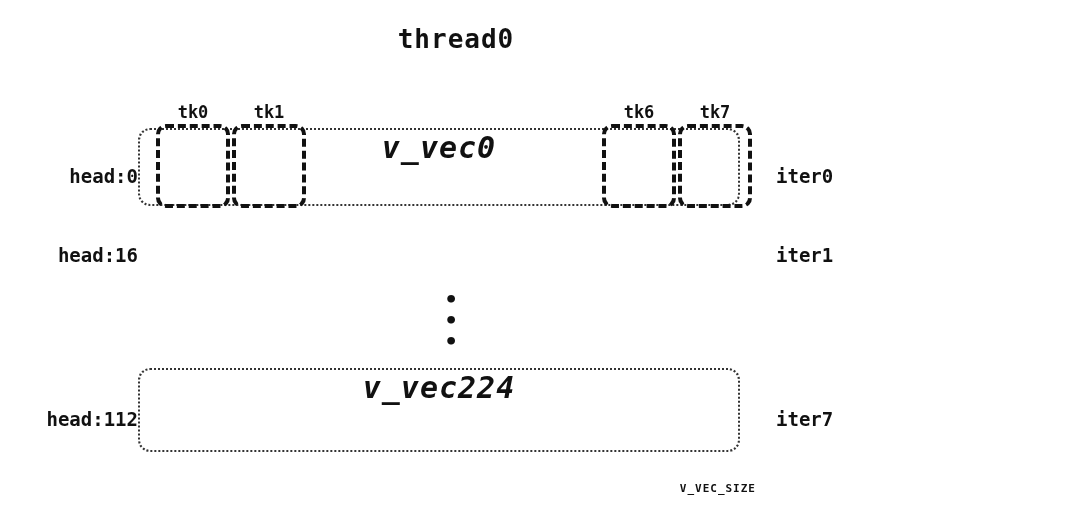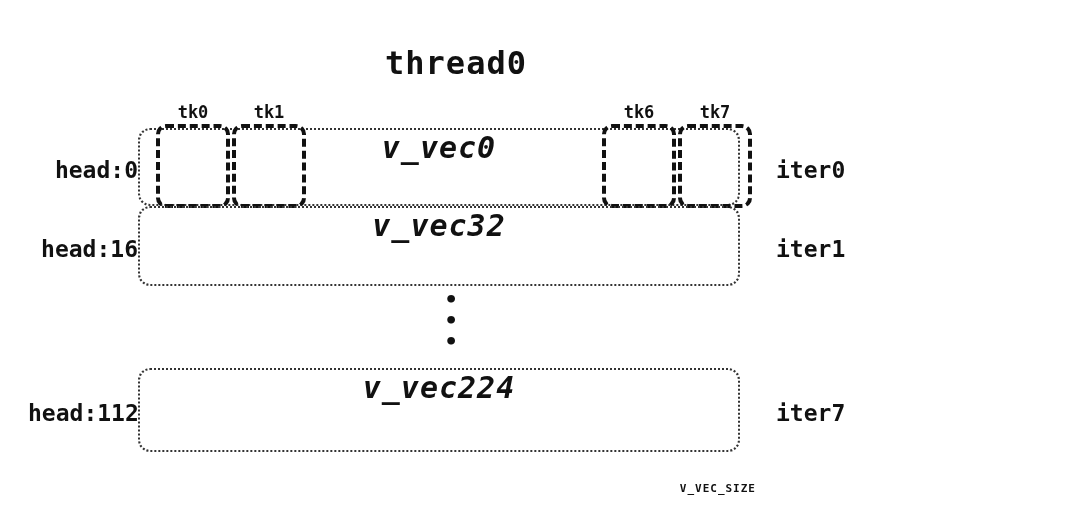--- a/index.html
+++ b/index.html
@@ -12,24 +12,24 @@
     width: 1074px;
     height: 526px;
     background: #ffffff;
     font-family: "DejaVu Sans Mono", "Liberation Mono", monospace;
     color: #111111;
     overflow: hidden;
   }
   .title {
     position: absolute;
     left: 156px;
-    top: 44px;
+    top: 24px;
     width: 600px;
     text-align: center;
-    font-size: 32px;
+    font-size: 26px;
     font-weight: bold;
     letter-spacing: 1px;
   }
   .tk-label {
     position: absolute;
     top: 86px;
     width: 70px;
     text-align: center;
     font-size: 17px;
     font-weight: bold;
@@ -60,23 +60,24 @@
     top: 124px;
     width: 74px;
     height: 84px;
     border: 4px dashed #111111;
     border-radius: 10px;
     box-sizing: border-box;
     background: transparent;
   }
   .side-label {
     position: absolute;
-    font-size: 23px;
+    font-size: 19px;
     font-weight: bold;
     white-space: nowrap;
+    margin-top: 8px;
   }
   .head-label {
     left: 28px;
     width: 110px;
     text-align: right;
   }
   .iter-label {
     left: 776px;
     text-align: center;
   }
@@ -127,23 +128,20 @@
     <span class="vec-text">v_vec0</span>
   </div>
   <div class="side-label iter-label" style="top:157px">iter0</div>
 
   <div class="tk-box" style="left:156px"></div>
   <div class="tk-box" style="left:232px"></div>
   <div class="tk-box" style="left:602px"></div>
   <div class="tk-box" style="left:678px"></div>
 
   <div class="side-label head-label" style="top:236px">head:16</div>
-  <div class="row-box row-2">
-    <span class="vec-text">v_vec32</span>
-  </div>
   <div class="side-label iter-label" style="top:236px">iter1</div>
 
   <div class="ellipsis">•
 •
 •</div>
 
 
   <div class="side-label head-label" style="top:400px">head:112</div>
   <div class="row-box row-3">
     <span class="vec-text">v_vec224</span>

